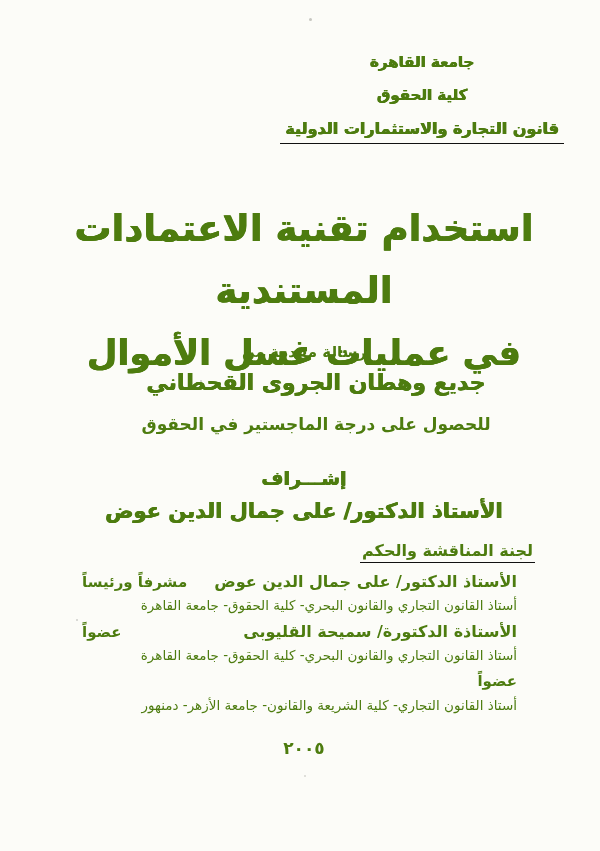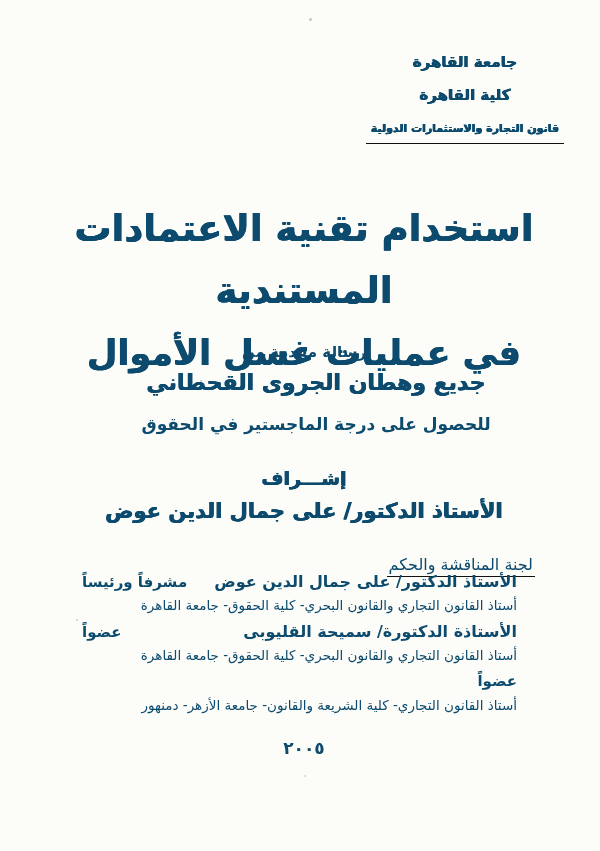--- a/index.html
+++ b/index.html
@@ -7,41 +7,41 @@
     padding: 0;
     background: #fcfcf8;
   }
   .page {
     position: relative;
     width: 596px;
     height: 851px;
     background: #fcfcf8;
     overflow: hidden;
     font-family: "DejaVu Sans", sans-serif;
-    color: #0c4a6e;
+    color: #4d7c0f;
     direction: rtl;
   }
   .heavy {
     font-weight: bold;
     text-shadow: 0.4px 0 0 currentColor, -0.4px 0 0 currentColor;
   }
   
   .header-block {
     position: absolute;
     top: 52px;
     right: 36px;
     display: flex;
     flex-direction: column;
     align-items: center;
     gap: 12px;
     text-align: center;
   }
   .header-line { font-size: 15px; line-height: 21px; }
   .header-program {
-    font-size: 11px;
+    font-size: 16px;
     line-height: 22px;
     padding: 0 5px 3px 5px;
     border-bottom: 1.6px solid #111;
   }
   
   .title-block {
     position: absolute;
     top: 198px;
     left: 0;
     width: 600px;
@@ -81,24 +81,23 @@
     top: 499px; left: 0; width: 600px;
     text-align: center;
     font-size: 21px;
   }
   
   .committee-heading {
     position: absolute;
     top: 541px;
     right: 65px;
     font-size: 16px;
-    font-weight: normal;
+    font-weight: bold;
     padding: 0 2px 2px 2px;
     border-bottom: 1.5px solid #111;
-    margin-top: 14px;
   }
   .committee-block {
     position: absolute;
     top: 572px;
     right: 83px;
     left: 78px;
   }
   .member-row {
     display: flex;
     justify-content: space-between;
@@ -131,21 +130,21 @@
   .speck3 { width: 2px; height: 2px; top: 619px; left: 72px; opacity: .45; }
   .speck4 { width: 2px; height: 2px; top: 775px; left: 300px; opacity: .4; }
 </style>
 </head>
 <body>
 
 <div class="page">
 
   <div class="header-block">
     <div class="header-line heavy">جامعة القاهرة</div>
-    <div class="header-line heavy">كلية القاهرة</div>
+    <div class="header-line heavy">كلية الحقوق</div>
     <div class="header-program heavy">قانون التجارة والاستثمارات الدولية</div>
   </div>
 
   <div class="title-block">
     <div class="title-line1 heavy">استخدام تقنية الاعتمادات المستندية</div>
     <div class="title-line2 heavy">في عمليات غسل الأموال</div>
   </div>
 
   <div class="author-intro">رسالة مقدمة من</div>
   <div class="author-name heavy">جديع وهطان الجروى القحطاني</div>

